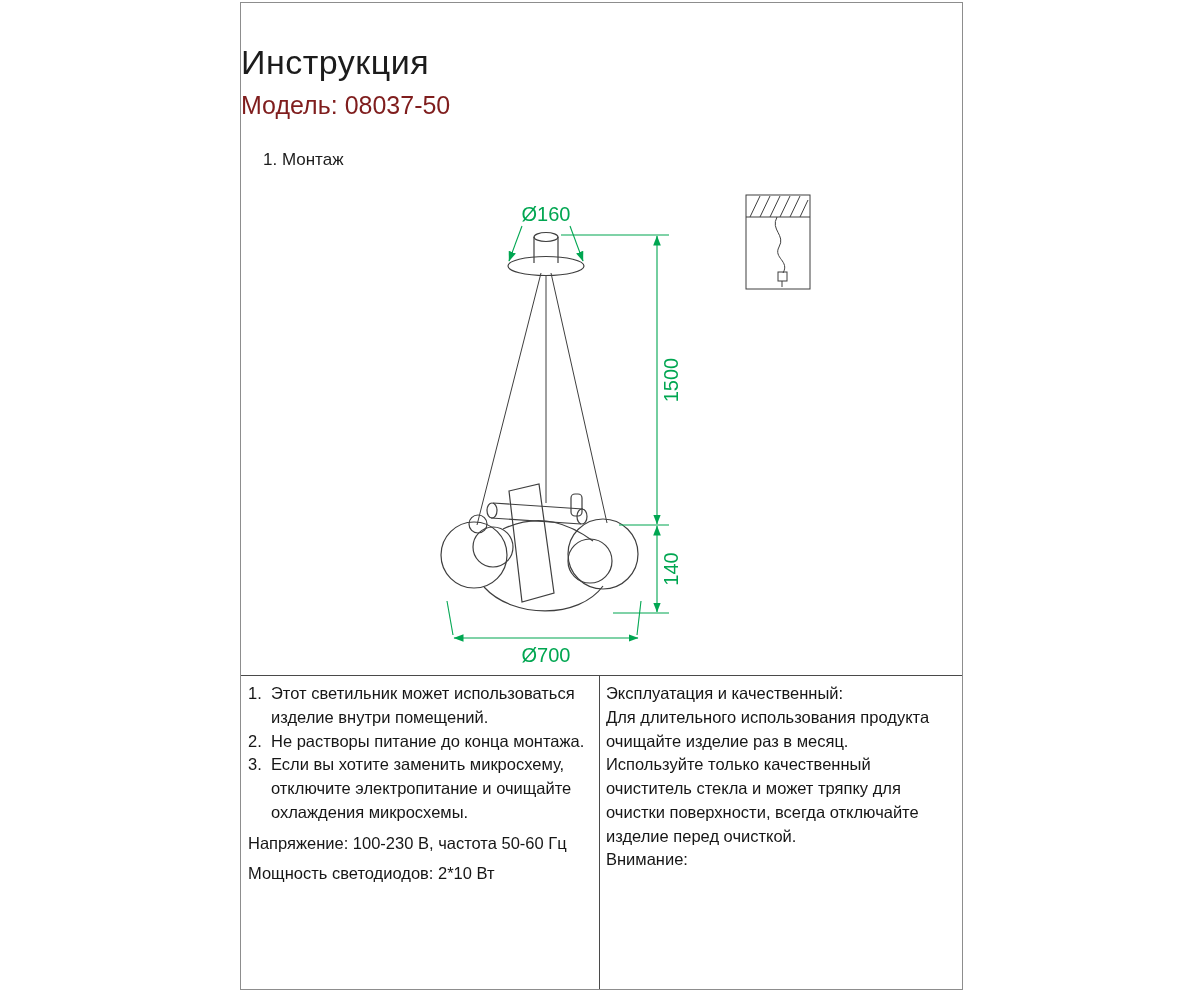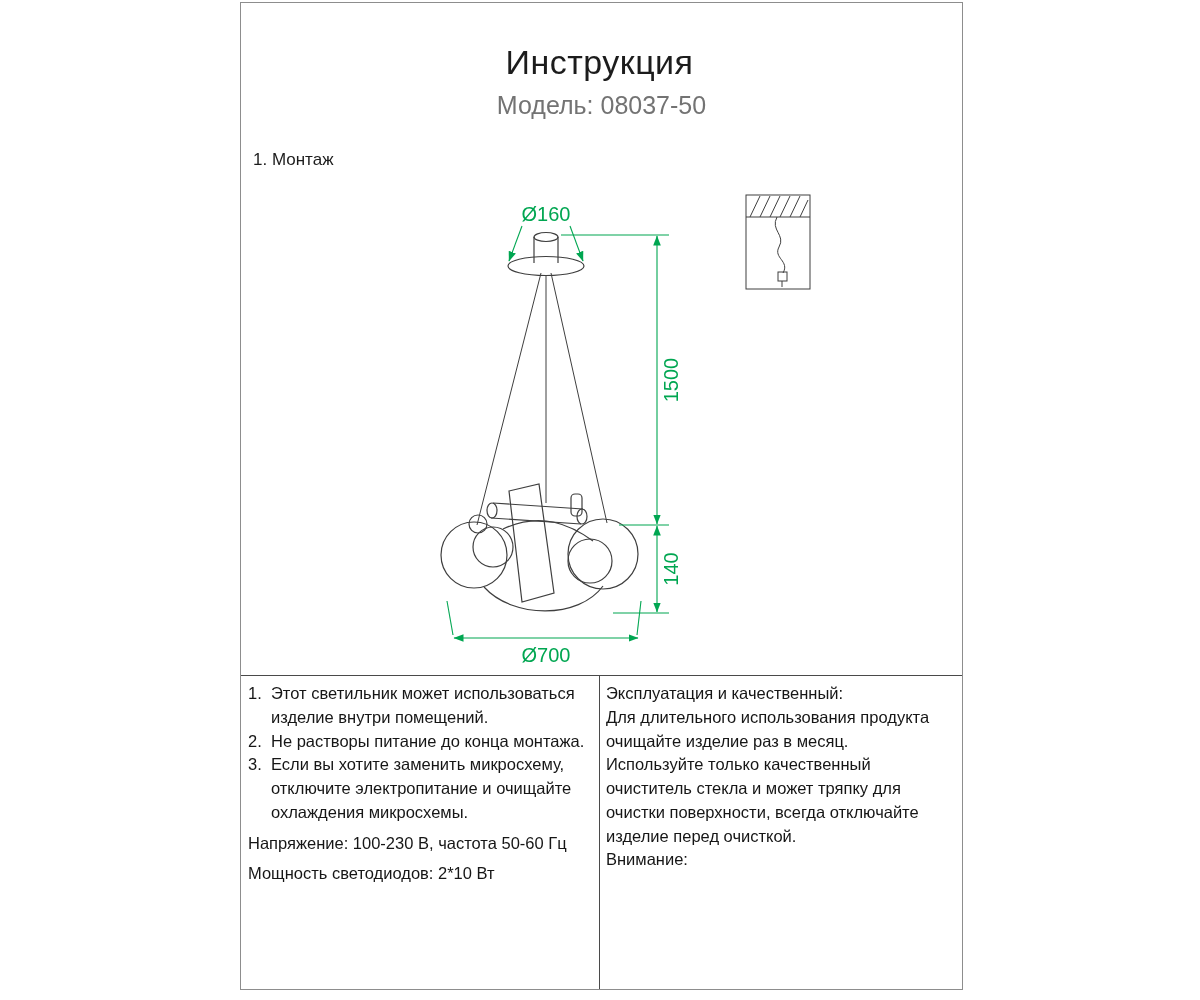--- a/index.html
+++ b/index.html
@@ -1,21 +1,21 @@
 <!DOCTYPE html>
 <html><head>
 <meta charset="utf-8">
 <style>
   *{box-sizing:border-box;margin:0;padding:0}
   html,body{width:1200px;height:1000px;background:#ffffff;font-family:"Liberation Sans",sans-serif;color:#161616}
   .canvas{position:relative;width:1200px;height:1000px;background:#fff;overflow:hidden}
   .page{position:absolute;left:240px;top:2px;width:723px;height:988px;border:1px solid #8d8d8d;background:#fff}
-  .title{position:absolute;top:40px;left:0;right:4px;text-align:center;font-size:34px;letter-spacing:.5px;color:#1c1c1c}
-  .model{position:absolute;top:88px;left:0;right:0;text-align:center;font-size:25px;color:#737373}
-  .section-label{position:absolute;top:147px;left:12px;font-size:17px;color:#1c1c1c}
+  .title{position:absolute;top:40px;left:0;right:4px;font-size:34px;letter-spacing:.5px;color:#1c1c1c}
+  .model{position:absolute;top:88px;left:0;right:0;font-size:25px;color:#7f1d1d}
+  .section-label{position:absolute;top:147px;left:22px;font-size:17px;color:#1c1c1c}
   .diagram{position:absolute;left:0;top:170px;width:723px;height:503px}
   .notes{position:absolute;left:0;right:0;top:672px;bottom:0;border-top:1px solid #4a4a4a;display:flex;font-size:16.5px;line-height:1.44;color:#161616}
   .col-left{width:359px;flex:none;border-right:1px solid #4a4a4a;padding:6px 4px 0 7px}
   .col-right{flex:1;padding:6px 8px 0 6px}
   .note-item{display:flex}
   .note-num{width:23px;flex:none}
   .note-text{flex:1}
   .spec{margin-top:7px}
 </style>
 </head>

